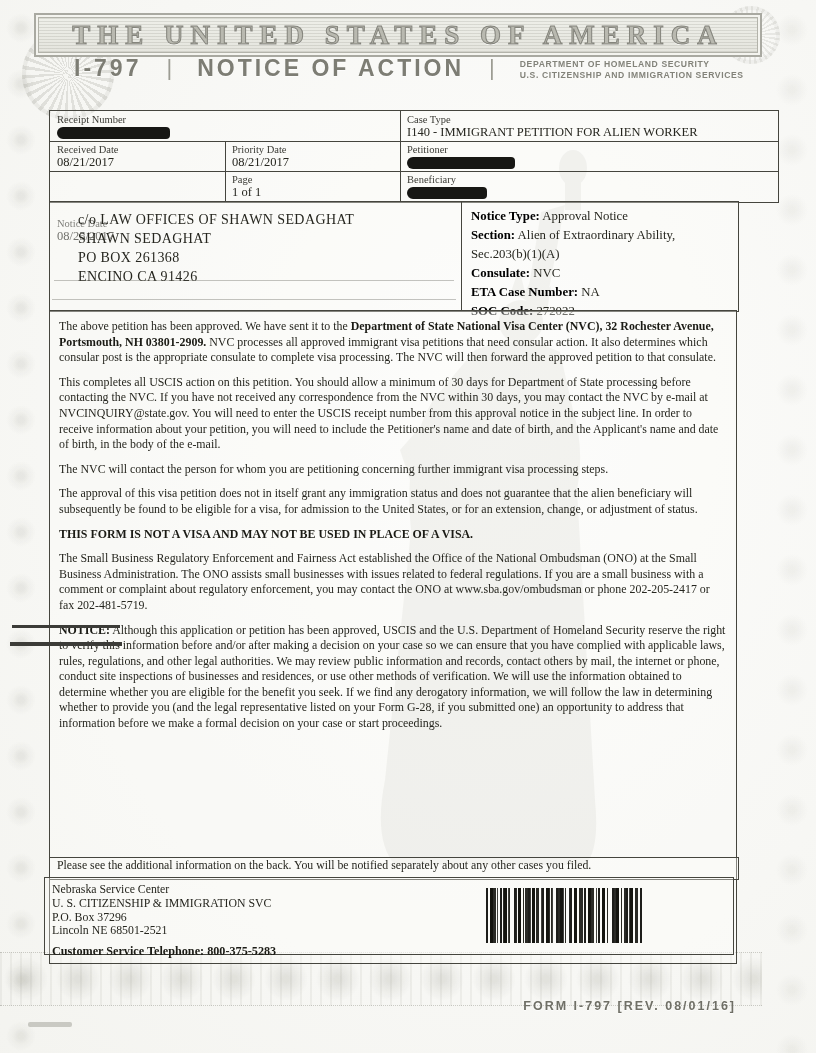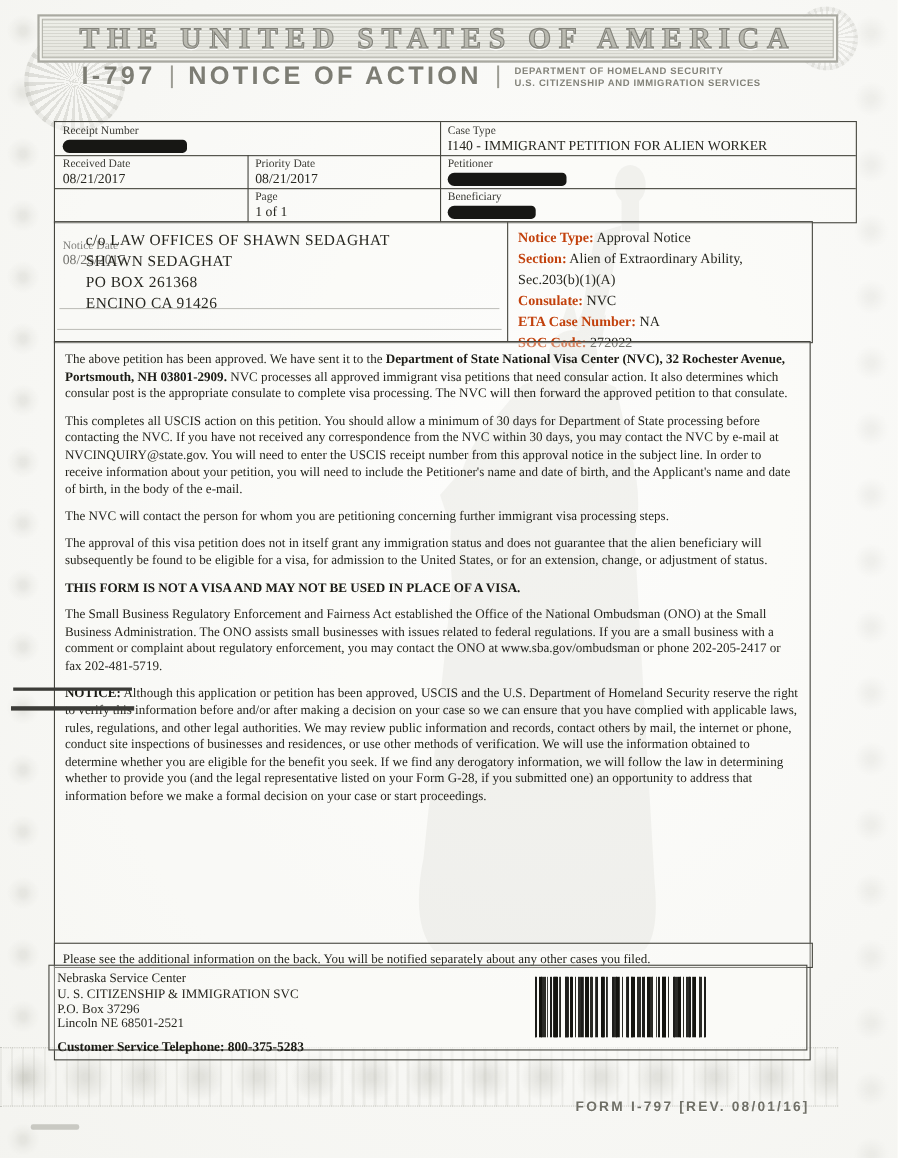--- a/index.html
+++ b/index.html
@@ -52,21 +52,21 @@
     display:flex;align-items:center;justify-content:center;text-align:center;
   }
   .banner-title{
     font-family:"Liberation Serif",serif;font-weight:bold;font-size:27px;
     letter-spacing:7px;color:#b9b9b0;-webkit-text-stroke:1px #84847c;
     text-shadow:0 1px 0 rgba(255,255,255,0.85);
     white-space:nowrap;
   }
   
   .header-row{
-    position:absolute;left:74px;top:55px;display:flex;align-items:flex-start;gap:12px;
+    position:absolute;left:74px;top:55px;display:flex;align-items:flex-start;gap:25px;
     font-family:"Liberation Sans",sans-serif;color:#78786f;
   }
   .form-number,.form-title{
     font-size:23px;font-weight:bold;letter-spacing:3px;color:#7d7d74;
     text-shadow:0 1px 0 rgba(255,255,255,0.7);
   }
   .hdr-sep{font-size:22px;color:#9c9c93;font-weight:normal;}
   .agency{display:flex;flex-direction:column;gap:1px;padding-top:4px;}
   .agency div{font-size:8.6px;font-weight:bold;letter-spacing:0.6px;color:#83837a;}
   
@@ -74,21 +74,21 @@
   .lbl{font-size:10.5px;color:#3a3a34;}
   .val{font-size:12.5px;color:#26261f;}
   .redact{background:#171714;height:12px;border-radius:6px 4px 4px 6px;}
   .cell{position:absolute;padding:3px 0 0 7px;box-sizing:border-box;}
   .vline{position:absolute;top:0;bottom:0;width:1.4px;background:#45453e;}
   .hline{position:absolute;left:0;right:0;height:1.4px;background:#45453e;}
   
   .addr-line{font-size:14px;letter-spacing:0.4px;line-height:19px;color:#26261f;}
   .faint-rule{position:absolute;height:1px;background:rgba(90,90,80,0.35);}
   .detail-row{font-size:12.8px;line-height:19px;color:#26261f;}
-  .detail-row b{color:#c2410c;}
+  .detail-row b{color:#000000;}
   
   .body-text p{margin:0 0 9px 0;font-size:11.9px;line-height:15.6px;color:#26261f;text-align:left;}
   .body-text b{color:#1b1b15;}
   
   .office-line{font-size:11.8px;line-height:13.8px;color:#26261f;}
   .phone-line{font-size:12.2px;font-weight:bold;color:#1b1b15;margin-top:6px;}
   .barcode{
     position:absolute;
     background:
       repeating-linear-gradient(90deg,#1d1d1a 0 2px, transparent 2px 4px, #14140f 4px 7px, transparent 7px 9px, #2a2a24 9px 10px, transparent 10px 14px),
@@ -210,21 +210,21 @@
   <p>The approval of this visa petition does not in itself grant any immigration status and does not guarantee that the alien beneficiary will subsequently be found to be eligible for a visa, for admission to the United States, or for an extension, change, or adjustment of status.</p>
   <p><b>THIS FORM IS NOT A VISA AND MAY NOT BE USED IN PLACE OF A VISA.</b></p>
   <p>The Small Business Regulatory Enforcement and Fairness Act established the Office of the National Ombudsman (ONO) at the Small Business Administration. The ONO assists small businesses with issues related to federal regulations. If you are a small business with a comment or complaint about regulatory enforcement, you may contact the ONO at www.sba.gov/ombudsman or phone 202-205-2417 or fax 202-481-5719.</p>
   <p><b>NOTICE:</b><span> Although this application or petition has been approved, USCIS and the U.S. Department of Homeland Security reserve the right to verify this information before and/or after making a decision on your case so we can ensure that you have complied with applicable laws, rules, regulations, and other legal authorities. We may review public information and records, contact others by mail, the internet or phone, conduct site inspections of businesses and residences, or use other methods of verification. We will use the information obtained to determine whether you are eligible for the benefit you seek. If we find any derogatory information, we will follow the law in determining whether to provide you (and the legal representative listed on your Form G-28, if you submitted one) an opportunity to address that information before we make a formal decision on your case or start proceedings.</span></p>
 </div>
 
 <div class="reg-mark" style="left:12px;top:625px;width:108px;height:3px;"></div>
 <div class="reg-mark" style="left:10px;top:642px;width:112px;height:3.5px;"></div>
 <div class="smudge" style="left:28px;top:1022px;width:44px;height:5px;"></div>
 
-<div class="boxed" style="left:49px;top:857px;width:688px;height:21px;display:flex;align-items:flex-end;">
+<div class="boxed" style="left:49px;top:857px;width:688px;height:21px;display:flex;align-items:flex-start;">
   <span style="font-size:11.8px;padding-left:7px;color:#26261f;">Please see the additional information on the back. You will be notified separately about any other cases you filed.</span>
 </div>
 
 <div class="boxed" style="left:44px;top:877px;width:688px;height:76px;">
   <div style="position:absolute;left:7px;top:5px;">
     <div class="office-line">Nebraska Service Center</div>
     <div class="office-line">U. S. CITIZENSHIP &amp; IMMIGRATION SVC</div>
     <div class="office-line">P.O. Box 37296</div>
     <div class="office-line">Lincoln NE 68501-2521</div>
     <div class="phone-line"><span>Customer Service Telephone:</span> <span>800-375-5283</span></div>

